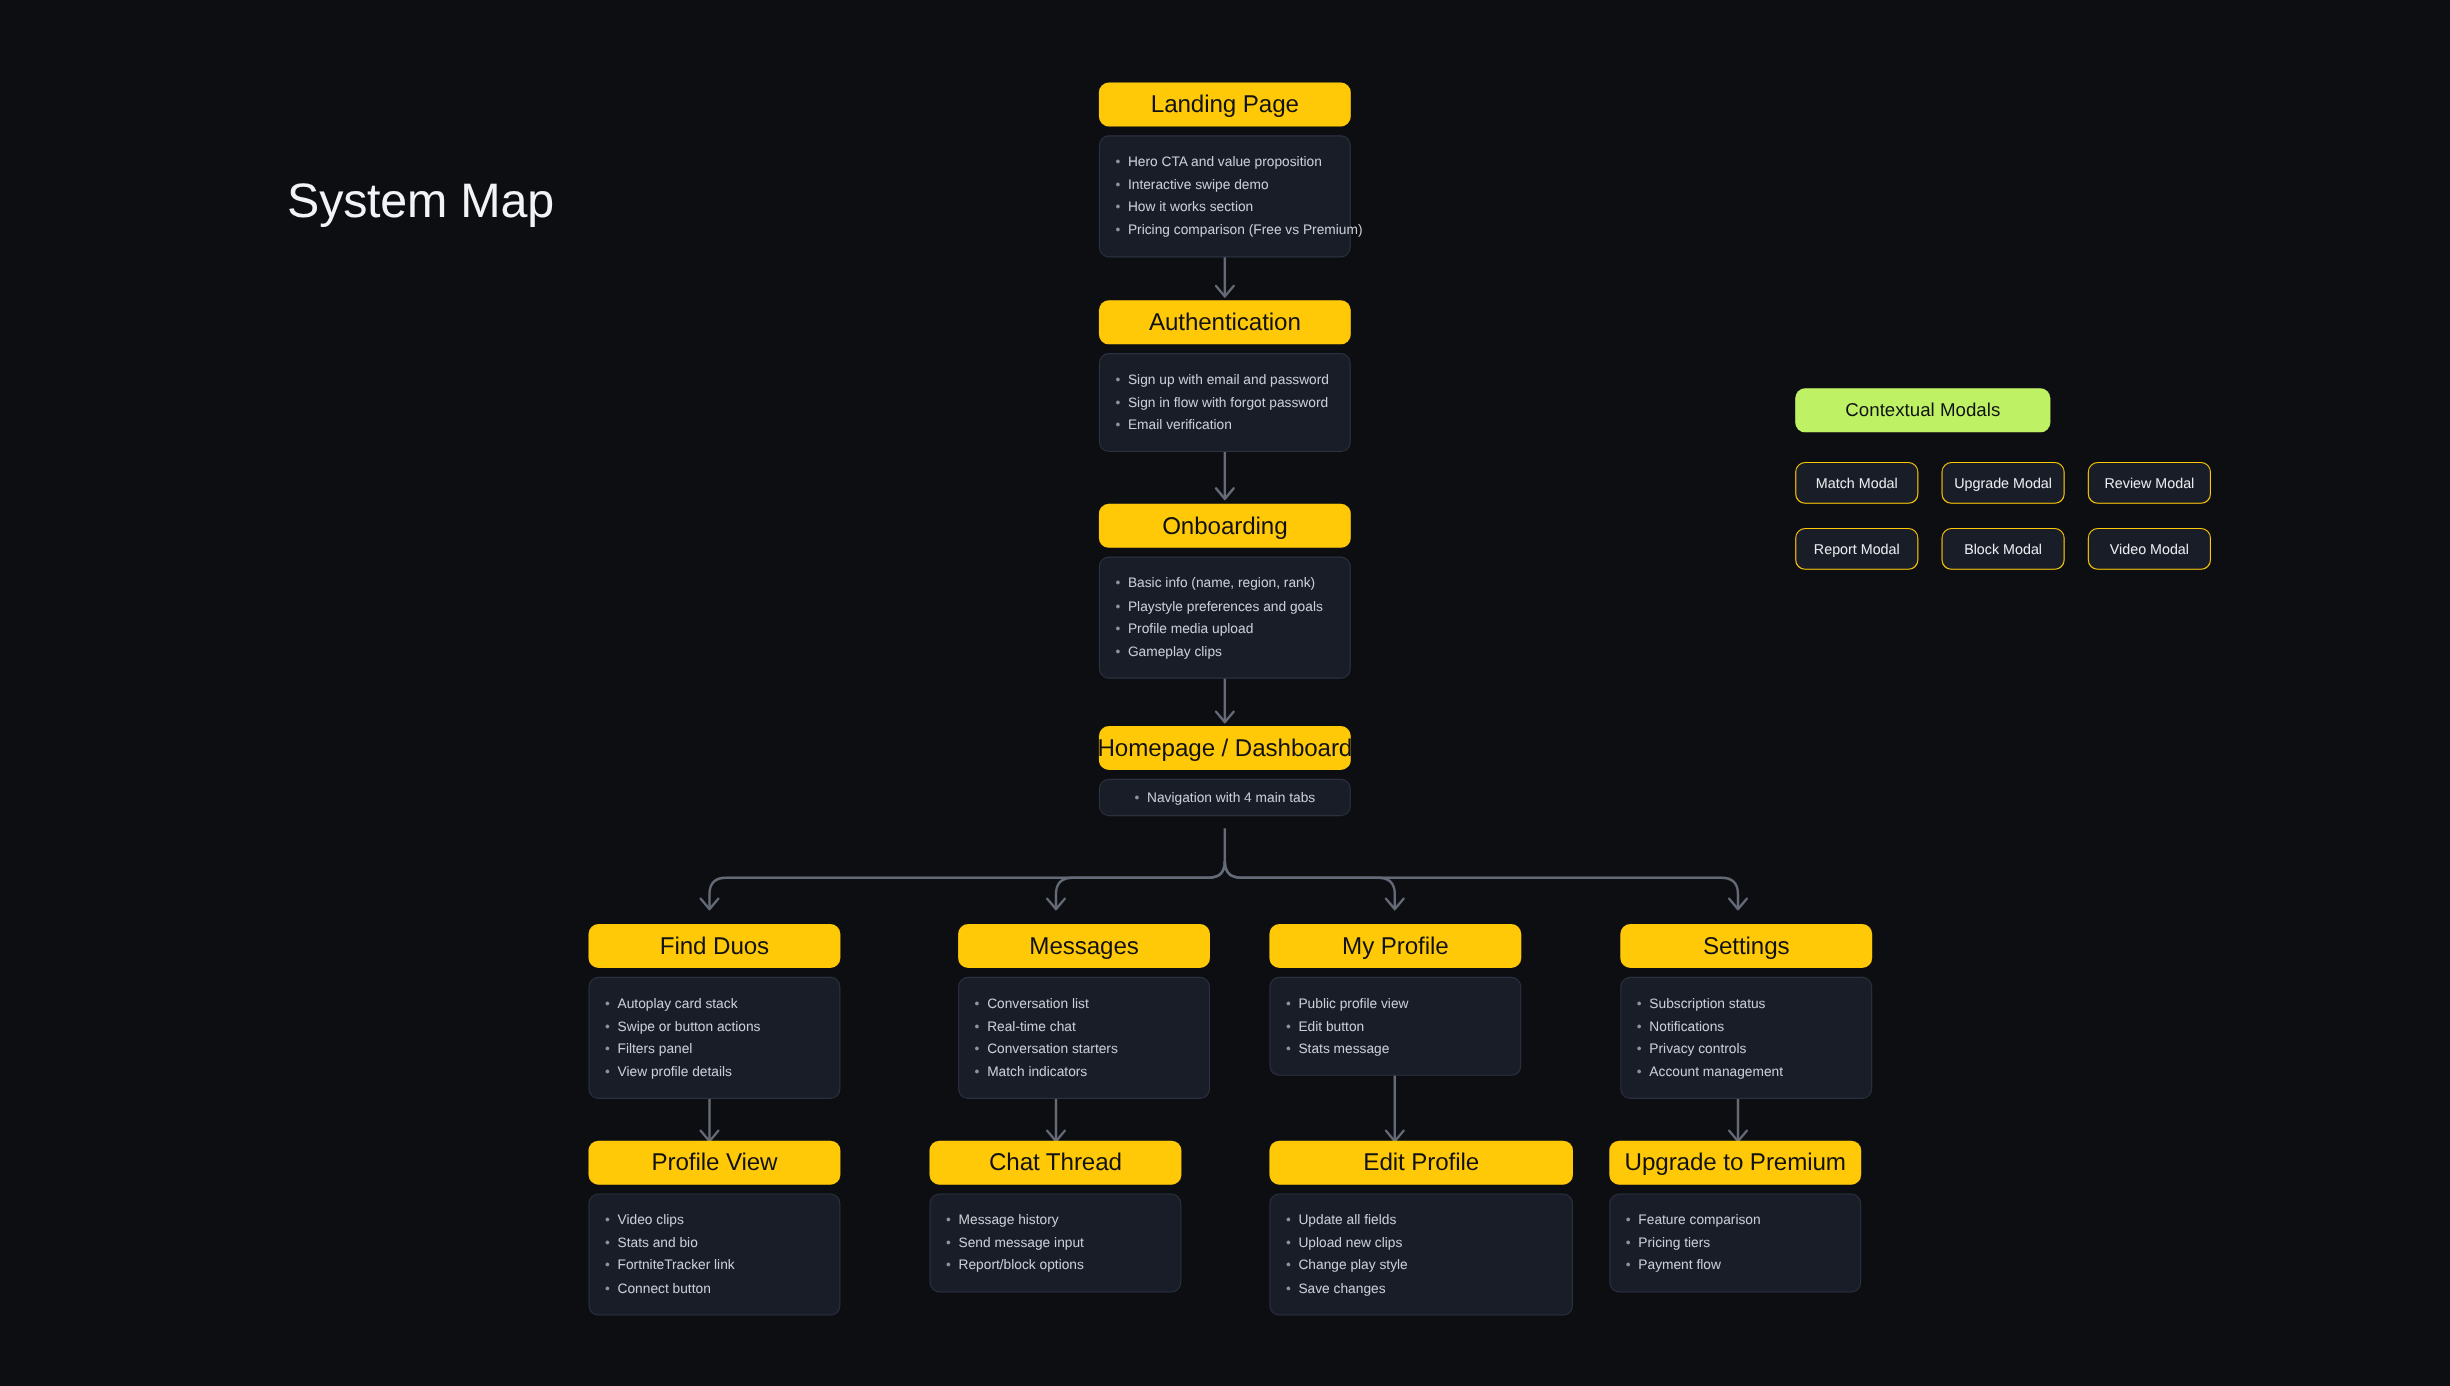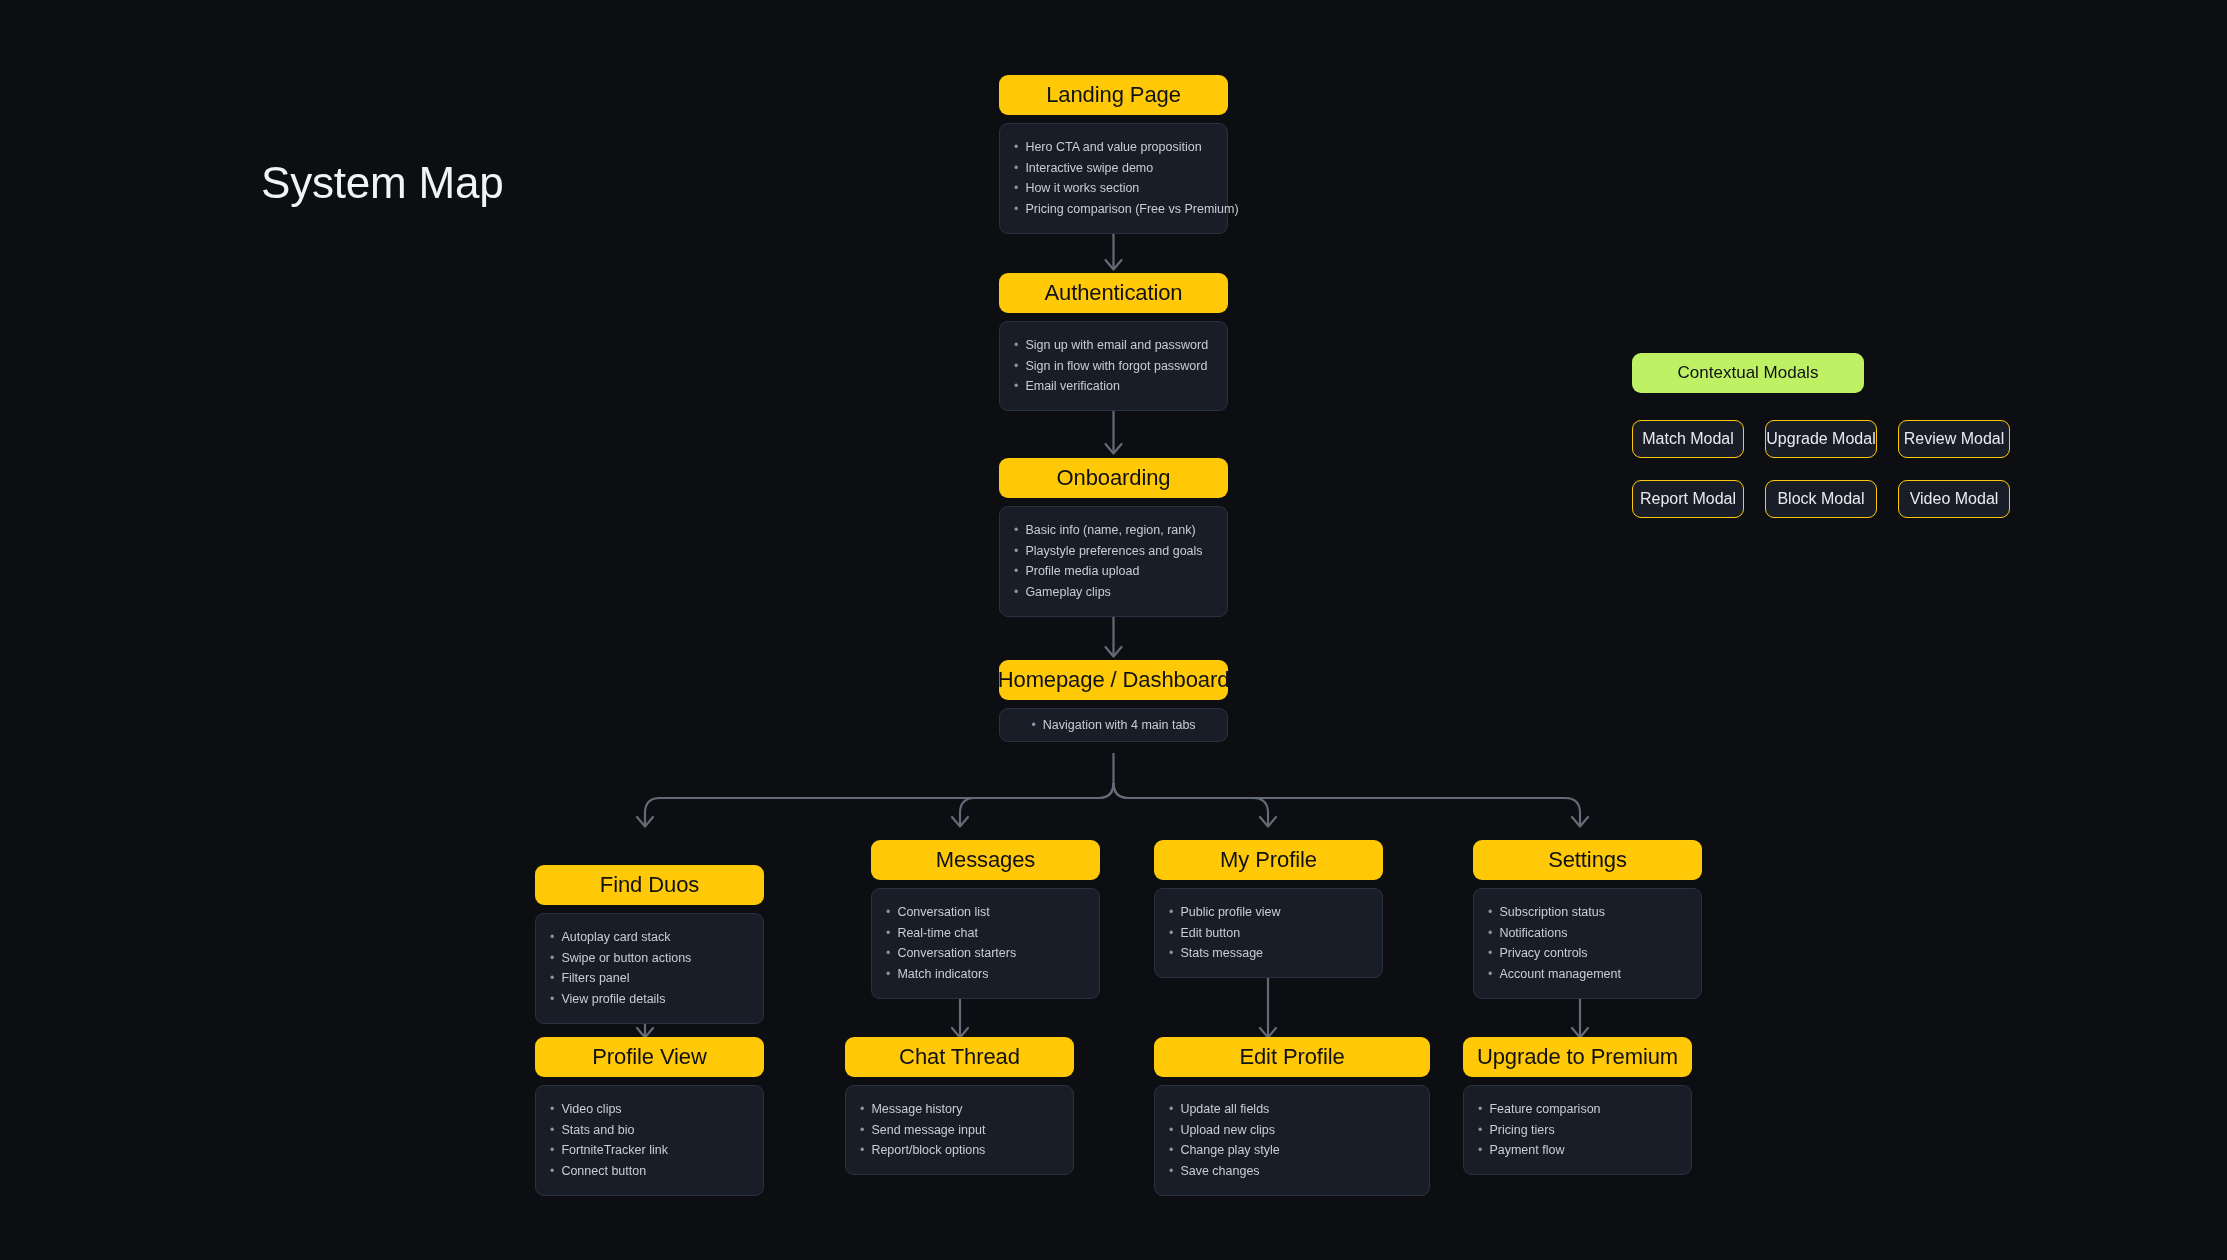--- a/index.html
+++ b/index.html
@@ -148,21 +148,21 @@
   }
   .modal-chip {
     box-sizing: border-box;
     background: #191d27;
     border: 1.6px solid #FFC907;
     border-radius: 9px;
     display: flex;
     align-items: center;
     justify-content: center;
     color: #e9ebef;
-    font-size: 16px;
+    font-size: 13px;
     white-space: nowrap;
   }
 </style>
 </head>
 <body>
 
 <div id="canvas">
 
   <div id="page-title">System Map</div>
 
@@ -281,21 +281,21 @@
   <div class="node-group" style="left:999px; top:660px; width:229px;">
     <div class="node-header">Homepage / Dashboard</div>
     <div class="node-details center-one">
       <div class="detail-centered">
           <span class="detail-bullet">•</span>
           <span>Navigation with 4 main tabs</span>
         </div>
     </div>
   </div>
 
-  <div class="node-group" style="left:535px; top:840px; width:229px;margin-top:25px;">
+  <div class="node-group" style="left:535px; top:840px; width:229px;">
     <div class="node-header">Find Duos</div>
     <div class="node-details">
       <div class="detail-item">
           <span class="detail-bullet">•</span>
           <span>Autoplay card stack</span>
         </div>
       <div class="detail-item">
           <span class="detail-bullet">•</span>
           <span>Swipe or button actions</span>
         </div>

